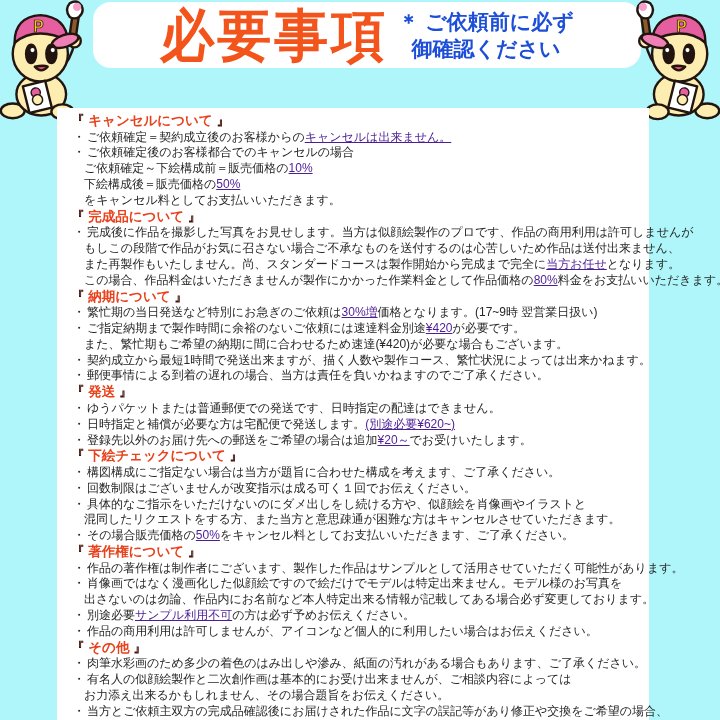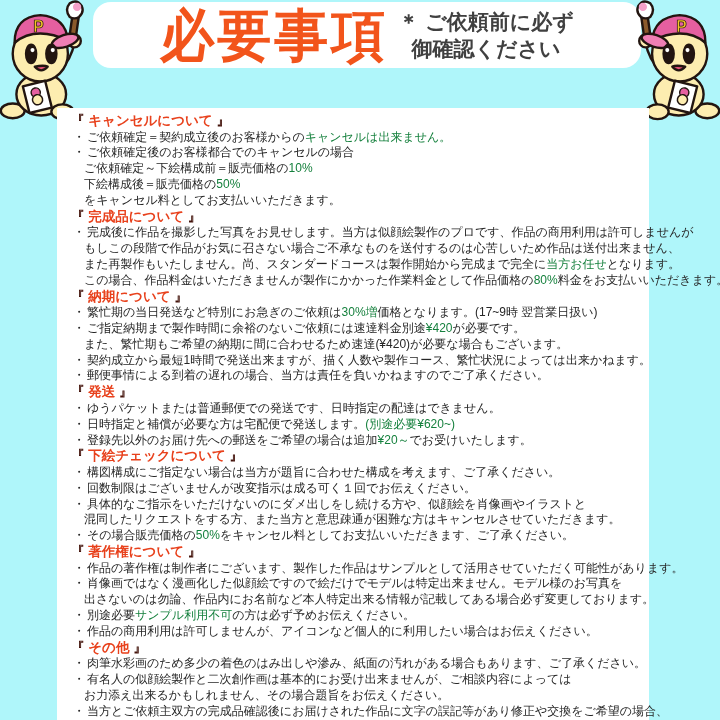--- a/index.html
+++ b/index.html
@@ -11,38 +11,38 @@
   .title-bubble{
     position:absolute;left:93px;top:2px;width:548px;height:66px;
     background:#ffffff;border-radius:18px;
     display:flex;align-items:center;justify-content:center;gap:10px;
   }
   .main-title{
     font-size:54px;font-weight:900;color:#f2541b;letter-spacing:3px;
     line-height:1;transform:scaleY(1.05);white-space:nowrap;
   }
   .confirm-note{
-    color:#404040;font-weight:bold;font-size:21px;line-height:1.3;
+    color:#1d4ed8;font-weight:bold;font-size:21px;line-height:1.3;
     text-align:center;white-space:nowrap;
   }
   .content-panel{
     position:absolute;left:57px;top:68px;width:592px;height:644px;
     background:#ffffff;padding:5px 0 0 14px;box-sizing:border-box;margin-top:40px;
   }
   .sec-header{
     font-size:13.5px;font-weight:bold;line-height:16.5px;color:#e8411c;
     white-space:nowrap;
   }
   .sec-header .bracket{color:#44140c;}
   .nline{
     font-size:12px;line-height:15.85px;color:#262626;white-space:nowrap;
   }
   .nline .bullet{padding:0 2px 0 2px;}
   .nline.cont{padding-left:13px;}
-  .red{color:#15803d;}
+  .red{color:#4c1d95;text-decoration:underline;}
   .mascot{position:absolute;top:0;width:92px;height:126px;}
   .mascot.left{left:-2px;}
   .mascot.right{right:-2px;transform:scaleX(-1);}
 </style>
 </head>
 <body>
 
 <div class="title-bubble">
   <div class="main-title">必要事項</div>
   <div class="confirm-note">

